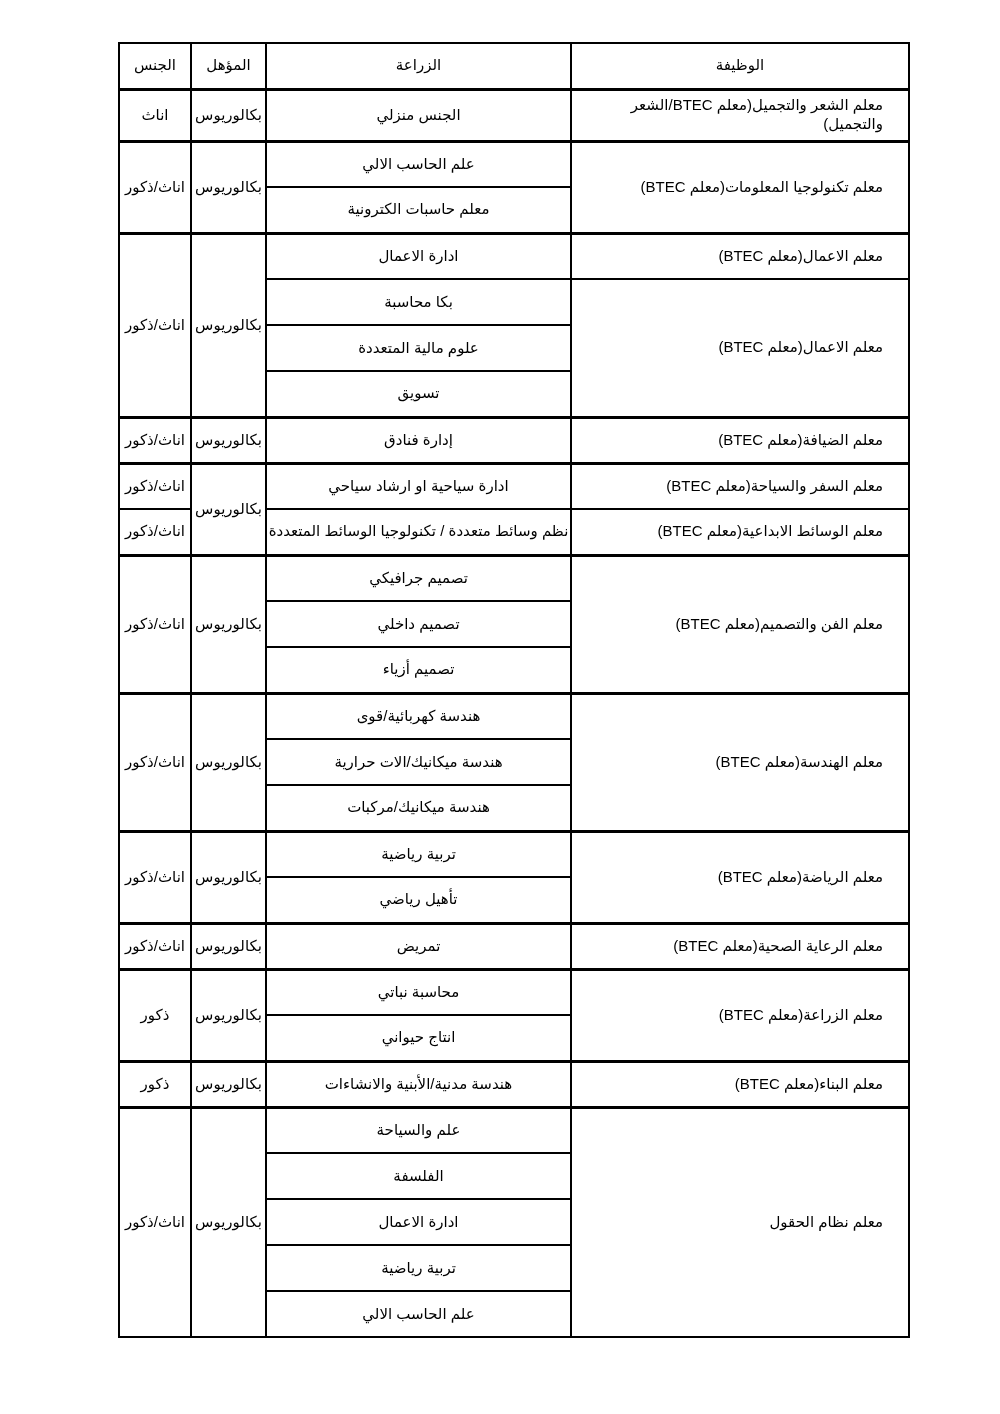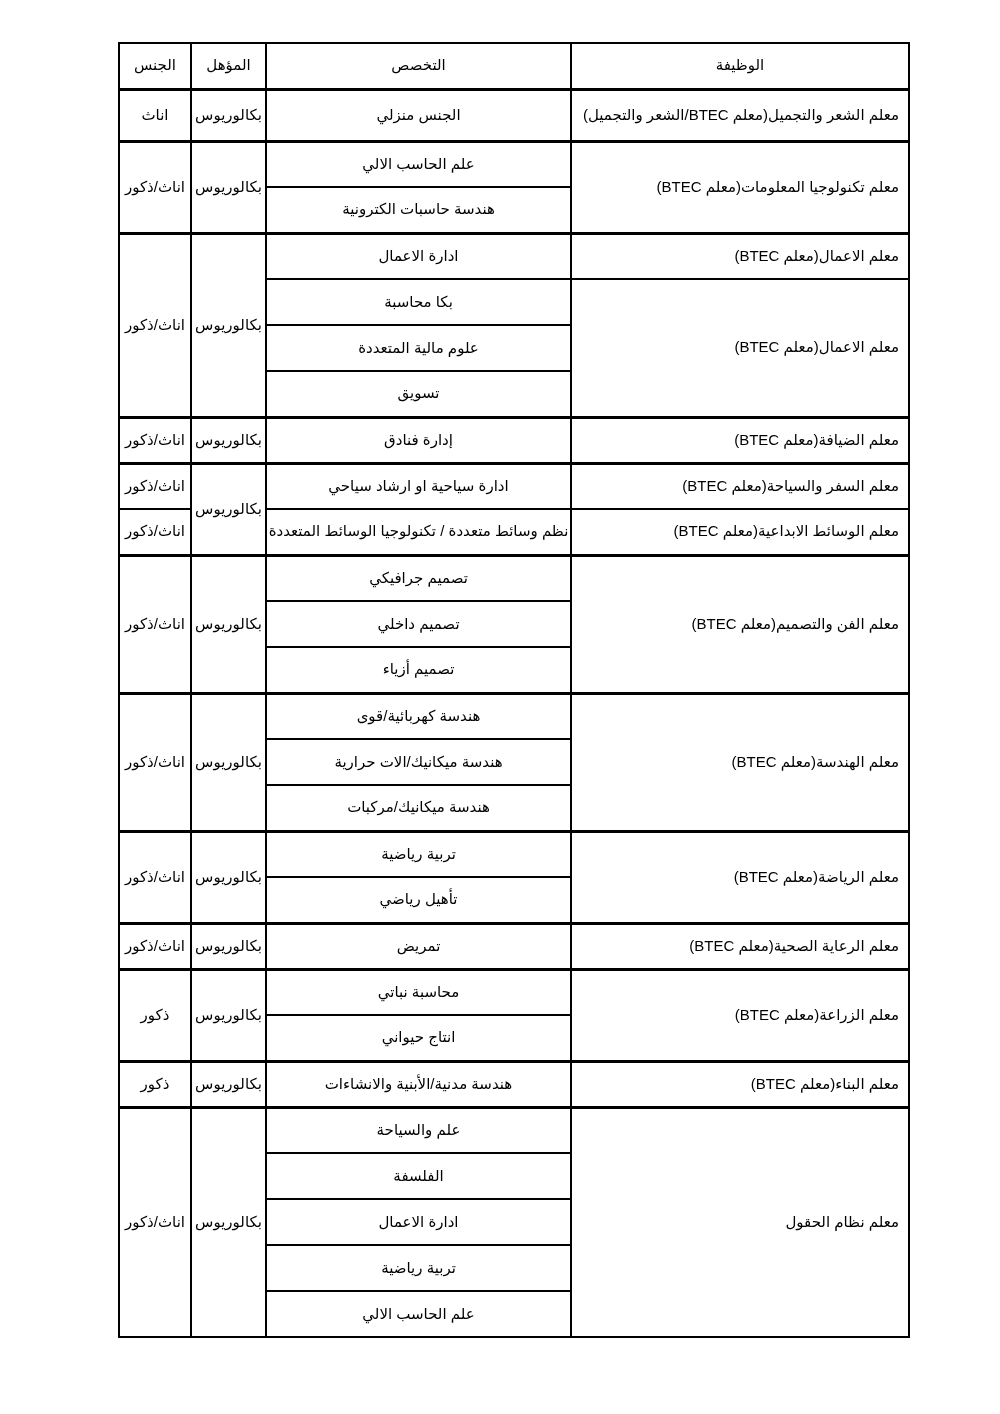--- a/index.html
+++ b/index.html
@@ -39,21 +39,21 @@
     border-top-width: 3px;
   }
   table.jobs tr {
     height: 46px;
   }
   table.jobs tr.tall {
     height: 52px;
   }
   td.job {
     text-align: right;
-    padding: 2px 9px 2px 4px;
+    padding: 2px 25px 2px 4px;
   }
   th.job-h {
     text-align: center;
     margin-left: 20px;
   }
   td.spec, td.qual, td.gender,
   th.spec-h, th.qual-h, th.gender-h {
     text-align: center;
     padding: 2px 1px;
   }
@@ -65,42 +65,42 @@
   <table class="jobs" dir="rtl">
     <colgroup>
       <col style="width:338px">
       <col style="width:305px">
       <col style="width:75px">
       <col style="width:72px">
     </colgroup>
     <thead>
       <tr>
         <th class="job-h">الوظيفة</th>
-        <th class="spec-h">التخصص</th>
+        <th class="spec-h">الزراعة</th>
         <th class="qual-h">المؤهل</th>
         <th class="gender-h">الجنس</th>
       </tr>
     </thead>
     <tbody>
 
       <tr class="group-start tall">
         <td class="job">معلم الشعر والتجميل(معلم BTEC/الشعر والتجميل)</td>
         <td class="spec">الجنس منزلي</td>
         <td class="qual">بكالوريوس</td>
         <td class="gender">اناث</td>
       </tr>
 
       <tr class="group-start">
         <td class="job" rowspan="2">معلم تكنولوجيا المعلومات(معلم BTEC)</td>
         <td class="spec">علم الحاسب الالي</td>
         <td class="qual" rowspan="2">بكالوريوس</td>
         <td class="gender" rowspan="2">اناث/ذكور</td>
       </tr>
       <tr>
-        <td class="spec">هندسة حاسبات الكترونية</td>
+        <td class="spec">معلم حاسبات الكترونية</td>
       </tr>
 
       <tr class="group-start">
         <td class="job">معلم الاعمال(معلم BTEC)</td>
         <td class="spec">ادارة الاعمال</td>
         <td class="qual" rowspan="4">بكالوريوس</td>
         <td class="gender" rowspan="4">اناث/ذكور</td>
       </tr>
       <tr>
         <td class="job" rowspan="3">معلم الاعمال(معلم BTEC)</td>

